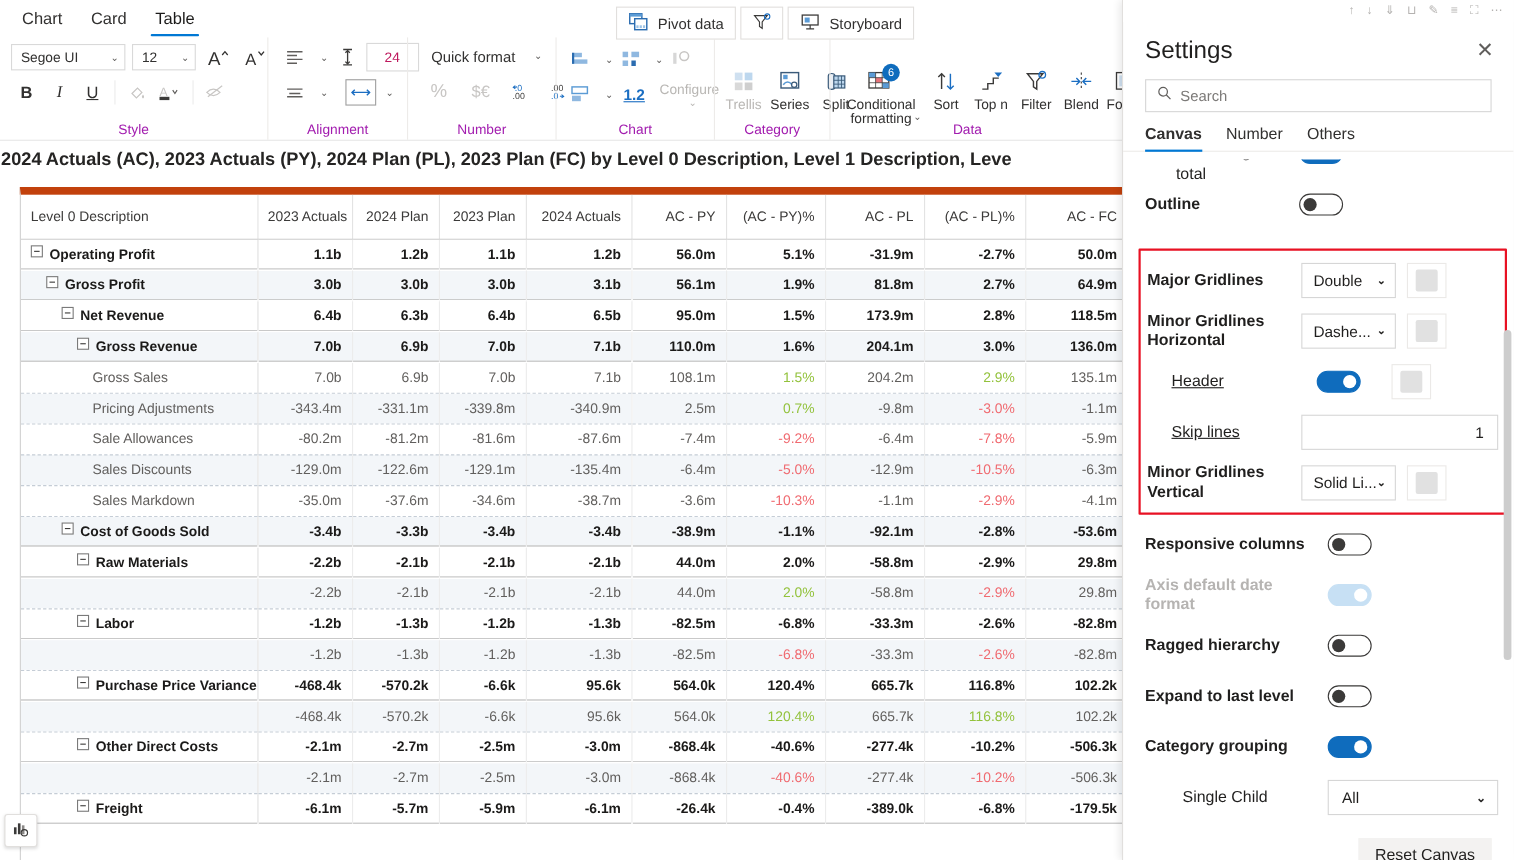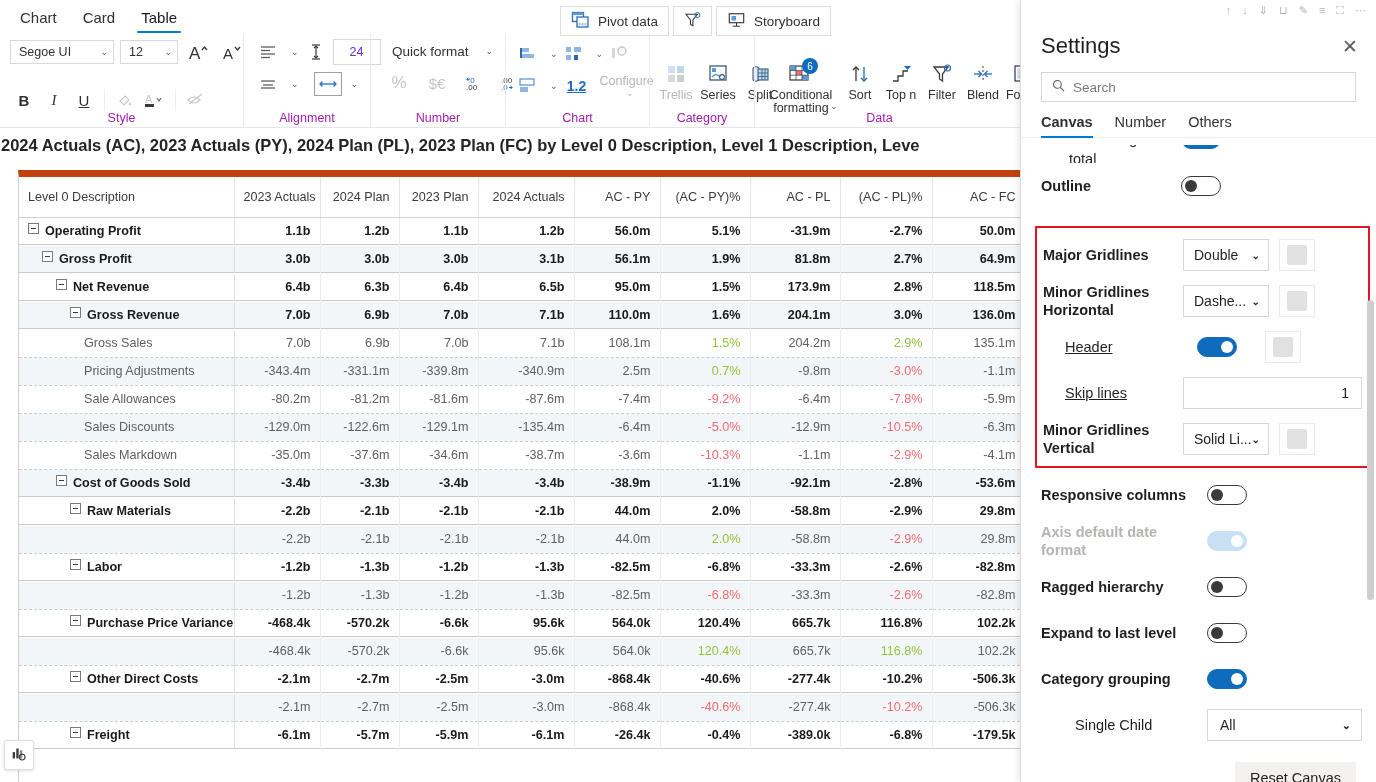--- a/index.html
+++ b/index.html
@@ -43,21 +43,21 @@
   .rgroup-content { display: flex; align-items: flex-start; padding-top: 4px; }
 
   .combo {
     border: 1px solid #d9d9d9; background: #fff; height: 24px;
     display: flex; align-items: center; justify-content: space-between;
     padding: 0 5px 0 8px; font-size: 12.5px; color: #323130; cursor: pointer;
   }
   .numbox {
     border: 1px solid #d9d9d9; background: #fff; height: 26px; width: 48px;
     display: flex; align-items: center; justify-content: center;
-    font-size: 12.5px; color: #6d28d9;
+    font-size: 12.5px; color: #be185d;
   }
   .chev { font-size: 9px; color: #605e5c; margin-left: 6px; }
 
   .btn-ico {
     width: 28px; height: 28px; display: flex; align-items: center; justify-content: center;
     font-size: 15px; color: #323130; cursor: pointer; border-radius: 2px; user-select: none;
   }
   .btn-ico.dim { color: #c8c6c4; }
 
   .bigbtn {
@@ -234,21 +234,21 @@
 
     <div class="ribbon-tabs">
       <div class="ribbon-tab">Chart</div>
       <div class="ribbon-tab">Card</div>
       <div class="ribbon-tab active">Table</div>
     </div>
 
     <div class="ribbon-body">
 
       <div class="rgroup" style="width:243px">
-        <div class="rgroup-content" style="flex-direction:column;gap:20px;padding-left:4px">
+        <div class="rgroup-content" style="flex-direction:column;gap:4px;padding-left:4px">
           <div style="display:flex;align-items:center;gap:6px">
             <div class="combo" style="width:104px">
               <span>Segoe UI</span>
                 <span class="chev">⌄</span>
             </div>
             <div class="combo" style="width:58px">
               <span>12</span>
                 <span class="chev">⌄</span>
             </div>
             <div class="btn-ico">

